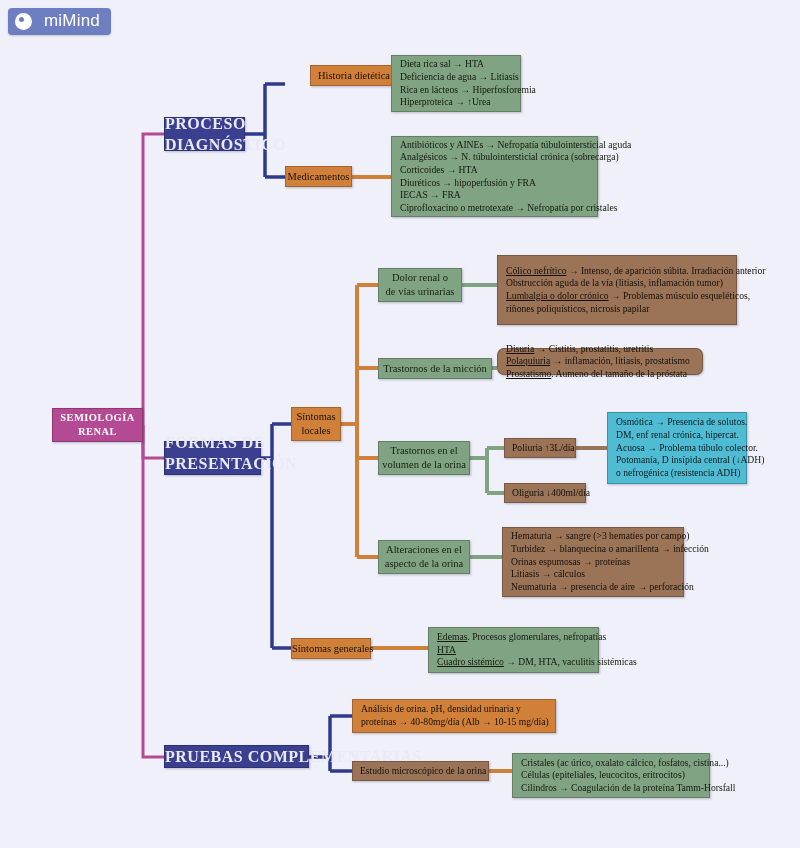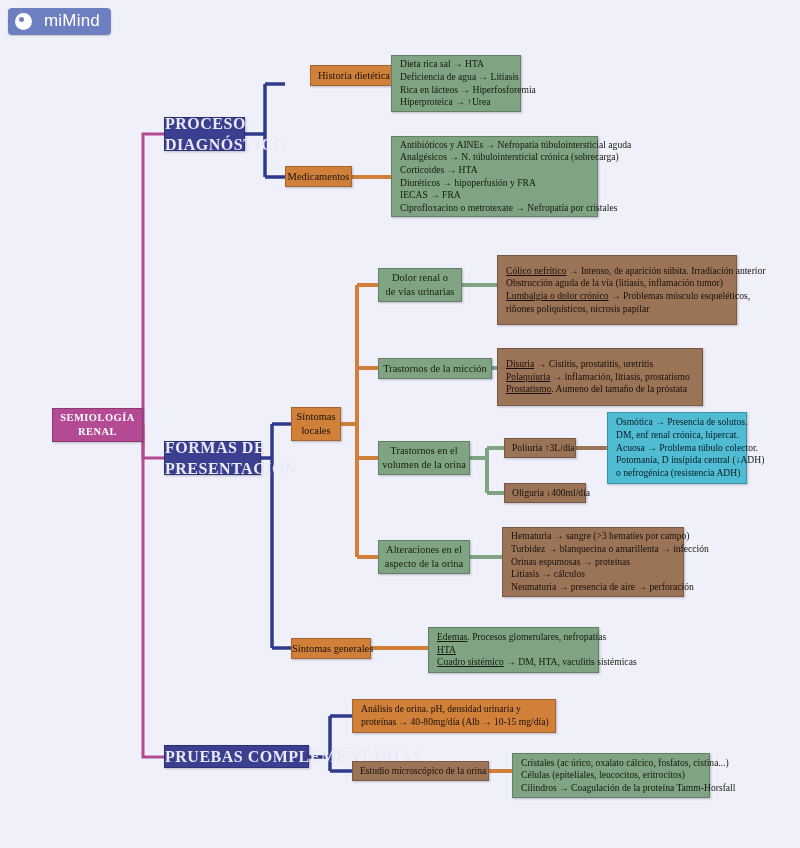--- a/index.html
+++ b/index.html
@@ -213,21 +213,21 @@
     <div class="txt">
         <span class="ln">Antibióticos y AINEs → Nefropatía túbulointersticial aguda</span>
         <span class="ln">Analgésicos → N. túbulointersticial crónica (sobrecarga)</span>
         <span class="ln">Corticoides → HTA</span>
         <span class="ln">Diuréticos → hipoperfusión y FRA</span>
         <span class="ln">IECAS → FRA</span>
         <span class="ln">Ciprofloxacino o metrotexate → Nefropatía por cristales</span>
       </div>
   </div>
 
-  <div class="node n-l1" style="left:164px;top:441px;width:97px;height:34px;">
+  <div class="node n-l1" style="left:164px;top:441px;width:97px;height:34px;align-items:flex-end;">
     <div class="txt">
       <span class="ln">FORMAS DE</span>
       <span class="ln">PRESENTACIÓN</span>
     </div>
   </div>
 
   <div class="node n-orange" style="left:291px;top:407px;width:50px;height:34px;">
     <div class="txt">
       <span class="ln">Síntomas</span>
       <span class="ln">locales</span>
@@ -249,21 +249,21 @@
         <span class="ln"><span>riñones poliquísticos, nicrosis papilar</span></span>
       </div>
   </div>
 
   <div class="node n-green" style="left:378px;top:358px;width:114px;height:21px;">
     <div class="txt">
         <span class="ln">Trastornos de la micción</span>
       </div>
   </div>
 
-  <div class="node n-brownpanel" style="left:497px;top:348px;width:206px;height:58px;">
+  <div class="node n-brownpanel" style="left:497px;top:348px;width:206px;height:27px;border-radius:7px;">
     <div class="txt">
         <span class="ln"><span class="u">Disuria</span><span> → Cistitis, prostatitis, uretritis</span></span>
         <span class="ln"><span class="u">Polaquiuria</span><span> → inflamación, litiasis, prostatismo</span></span>
         <span class="ln"><span class="u">Prostatismo</span><span>. Aumeno del tamaño de la próstata</span></span>
       </div>
   </div>
 
   <div class="node n-green" style="left:378px;top:441px;width:92px;height:34px;">
     <div class="txt">
       <span class="ln">Trastornos en el</span>

